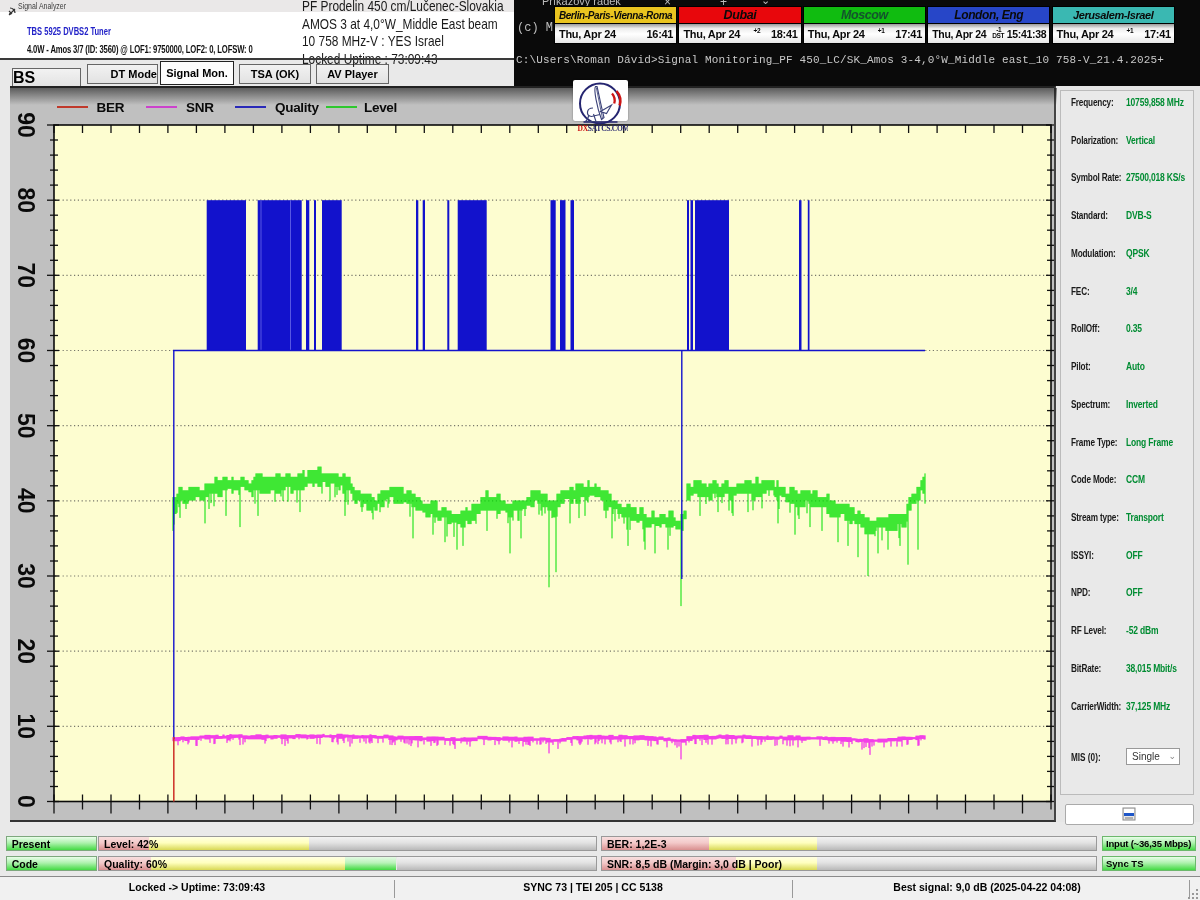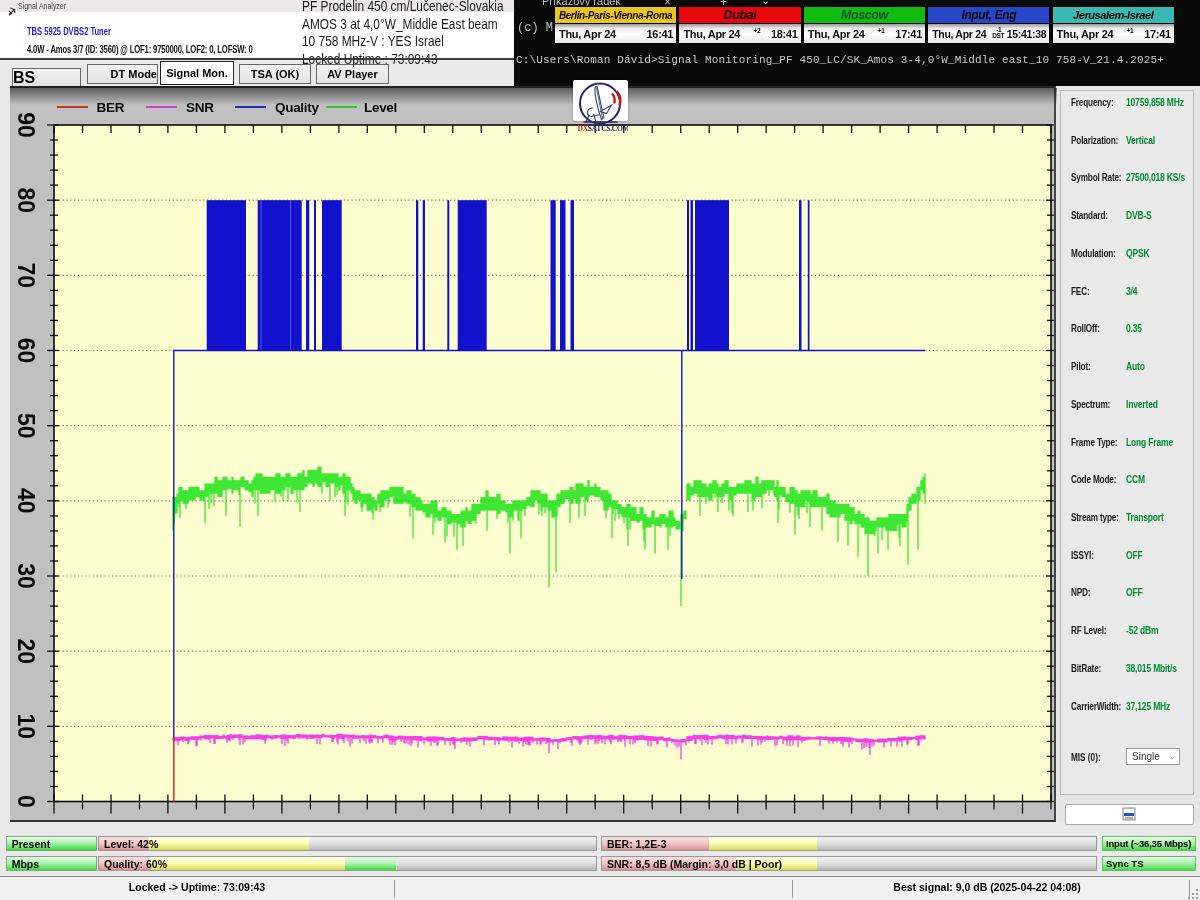--- a/index.html
+++ b/index.html
@@ -55,21 +55,21 @@
     </div>
     <div style="position:absolute;left:248.8px;top:0;width:123.2px;height:38px;border:1px solid #000;box-sizing:border-box;overflow:hidden">
 <div style="height:16px;background:#10bc10;text-align:center;font-size:12.5px;font-weight:bold;font-style:italic;line-height:17px;border-bottom:1px solid #000;color:#14532d;letter-spacing:-0.4px">Moscow</div>
 <div style="position:relative;height:20px;background:linear-gradient(#9a9a9a,#ececec 22%,#ffffff 50%,#e4e4e4 100%);font-size:11px;font-weight:bold;color:#0a0a0a;line-height:21px;letter-spacing:-0.3px">
 <span style="position:absolute;left:4px">Thu, Apr 24</span>
         <span style="position:absolute;left:74px;top:3px;font-size:6.5px;line-height:7px">+1</span>
 <span style="position:absolute;right:3px">17:41</span>
 </div>
     </div>
     <div style="position:absolute;left:373.2px;top:0;width:123.2px;height:38px;border:1px solid #000;box-sizing:border-box;overflow:hidden">
-<div style="height:16px;background:#2746c8;text-align:center;font-size:12px;font-weight:bold;font-style:italic;line-height:17px;border-bottom:1px solid #000;color:#0a0a0a;letter-spacing:-0.4px">Input, Eng</div>
+<div style="height:16px;background:#2746c8;text-align:center;font-size:12px;font-weight:bold;font-style:italic;line-height:17px;border-bottom:1px solid #000;color:#0a0a0a;letter-spacing:-0.4px">London, Eng</div>
 <div style="position:relative;height:20px;background:linear-gradient(#9a9a9a,#ececec 22%,#ffffff 50%,#e4e4e4 100%);font-size:10.5px;font-weight:bold;color:#0a0a0a;line-height:21px;letter-spacing:-0.3px">
 <span style="position:absolute;left:4px">Thu, Apr 24</span>
         <span style="position:absolute;left:64px;top:8px;font-size:6.5px;line-height:7px">DST</span>
         <span style="position:absolute;left:68px;top:2px;font-size:6.5px;line-height:7px">-1</span>
 <span style="position:absolute;right:3px">15:41:38</span>
 </div>
     </div>
     <div style="position:absolute;left:497.6px;top:0;width:123.2px;height:38px;border:1px solid #000;box-sizing:border-box;overflow:hidden">
 <div style="height:16px;background:#3ab8b2;text-align:center;font-size:11px;font-weight:bold;font-style:italic;line-height:17px;border-bottom:1px solid #000;color:#0a0a0a;letter-spacing:-0.4px">Jerusalem-Israel</div>
 <div style="position:relative;height:20px;background:linear-gradient(#9a9a9a,#ececec 22%,#ffffff 50%,#e4e4e4 100%);font-size:11px;font-weight:bold;color:#0a0a0a;line-height:21px;letter-spacing:-0.3px">
@@ -369,21 +369,21 @@
 <svg width="14" height="14" style="position:absolute;left:56px;top:2px">
         <rect x="1" y="1" width="12" height="12" fill="#e8e8e8" stroke="#888"></rect>
         <rect x="2" y="2" width="10" height="4" fill="#fff"></rect>
         <rect x="2" y="6" width="10" height="3" fill="#1e56c8"></rect>
         <rect x="3" y="10" width="8" height="2.5" fill="#b0b0b0"></rect>
       </svg>
 </div>
 </div>
 
 <div class="gbtn" style="left:5.7px;top:836px;width:89px;border-color:#7da87d"><span style="padding-left:5px">Present</span></div>
-<div class="gbtn" style="left:5.7px;top:856px;width:89px;border-color:#7da87d"><span style="padding-left:5px">Mbps</span></div>
+<div class="gbtn" style="left:5.7px;top:856px;width:89px;border-color:#7da87d"><span style="padding-left:5px">Code</span></div>
 <div class="bar" style="left:98px;top:836px;width:497px">
 <div style="position:absolute;left:0px;top:0;width:50px;height:100%;background:linear-gradient(#f8dede,#f3c9c9 45%,#d98f8f)"></div>
     <div style="position:absolute;left:50px;top:0;width:159.5px;height:100%;background:linear-gradient(#ffffe2,#ffffbe 45%,#d8d855)"></div>
     <div style="position:absolute;left:209.5px;top:0;width:287.5px;height:100%;background:linear-gradient(#f2f2f2,#e2e2e2 45%,#b9b9b9)"></div>
 <span style="position:absolute;left:5px">Level: 42%</span>
   </div>
 <div class="bar" style="left:98px;top:856px;width:497px">
 <div style="position:absolute;left:0px;top:0;width:52px;height:100%;background:linear-gradient(#f8dede,#f3c9c9 45%,#d98f8f)"></div>
     <div style="position:absolute;left:52px;top:0;width:194.3px;height:100%;background:linear-gradient(#ffffe2,#ffffbe 45%,#d8d855)"></div>
     <div style="position:absolute;left:246.3px;top:0;width:51.2px;height:100%;background:linear-gradient(#e4fbe4,#b9f3b9 45%,#41d941)"></div>
@@ -403,20 +403,21 @@
 <span style="position:absolute;left:5px">SNR: 8,5 dB (Margin: 3,0 dB | Poor)</span>
   </div>
 <div class="gbtn" style="left:1102px;top:836px;width:92px;font-size:9.5px;letter-spacing:-0.2px"><span style="padding-left:3px">Input (~36,35 Mbps)</span></div>
 <div class="gbtn" style="left:1102px;top:856px;width:92px;font-size:9.5px"><span style="padding-left:3px">Sync TS</span></div>
 
 <div class="abs" style="left:0;top:876px;width:1200px;height:24px;background:#f1f1f1;border-top:1px solid #8a8a8a">
 <div style="position:absolute;left:394px;top:3px;width:1px;height:18px;background:#999"></div>
 <div style="position:absolute;left:792px;top:3px;width:1px;height:18px;background:#999"></div>
 <div style="position:absolute;left:1189px;top:3px;width:1px;height:18px;background:#999"></div>
 <div style="position:absolute;left:0;top:4px;width:394px;text-align:center;font-size:10.5px;font-weight:bold">Locked -&gt; Uptime: 73:09:43</div>
+<div style="position:absolute;left:394px;top:4px;width:398px;text-align:center;font-size:10.5px;font-weight:bold">SYNC 73 | TEI 205 | CC 5138</div>
 <div style="position:absolute;left:792px;top:4px;width:390px;text-align:center;font-size:10.5px;font-weight:bold">Best signal: 9,0 dB (2025-04-22 04:08)</div>
 <svg width="12" height="12" style="position:absolute;right:1px;bottom:1px">
       <g fill="#999">
         <rect x="9" y="9" width="2" height="2"></rect>
         <rect x="5" y="9" width="2" height="2"></rect>
         <rect x="1" y="9" width="2" height="2"></rect>
         <rect x="9" y="5" width="2" height="2"></rect>
         <rect x="5" y="5" width="2" height="2"></rect>
         <rect x="9" y="1" width="2" height="2"></rect>
       </g>

